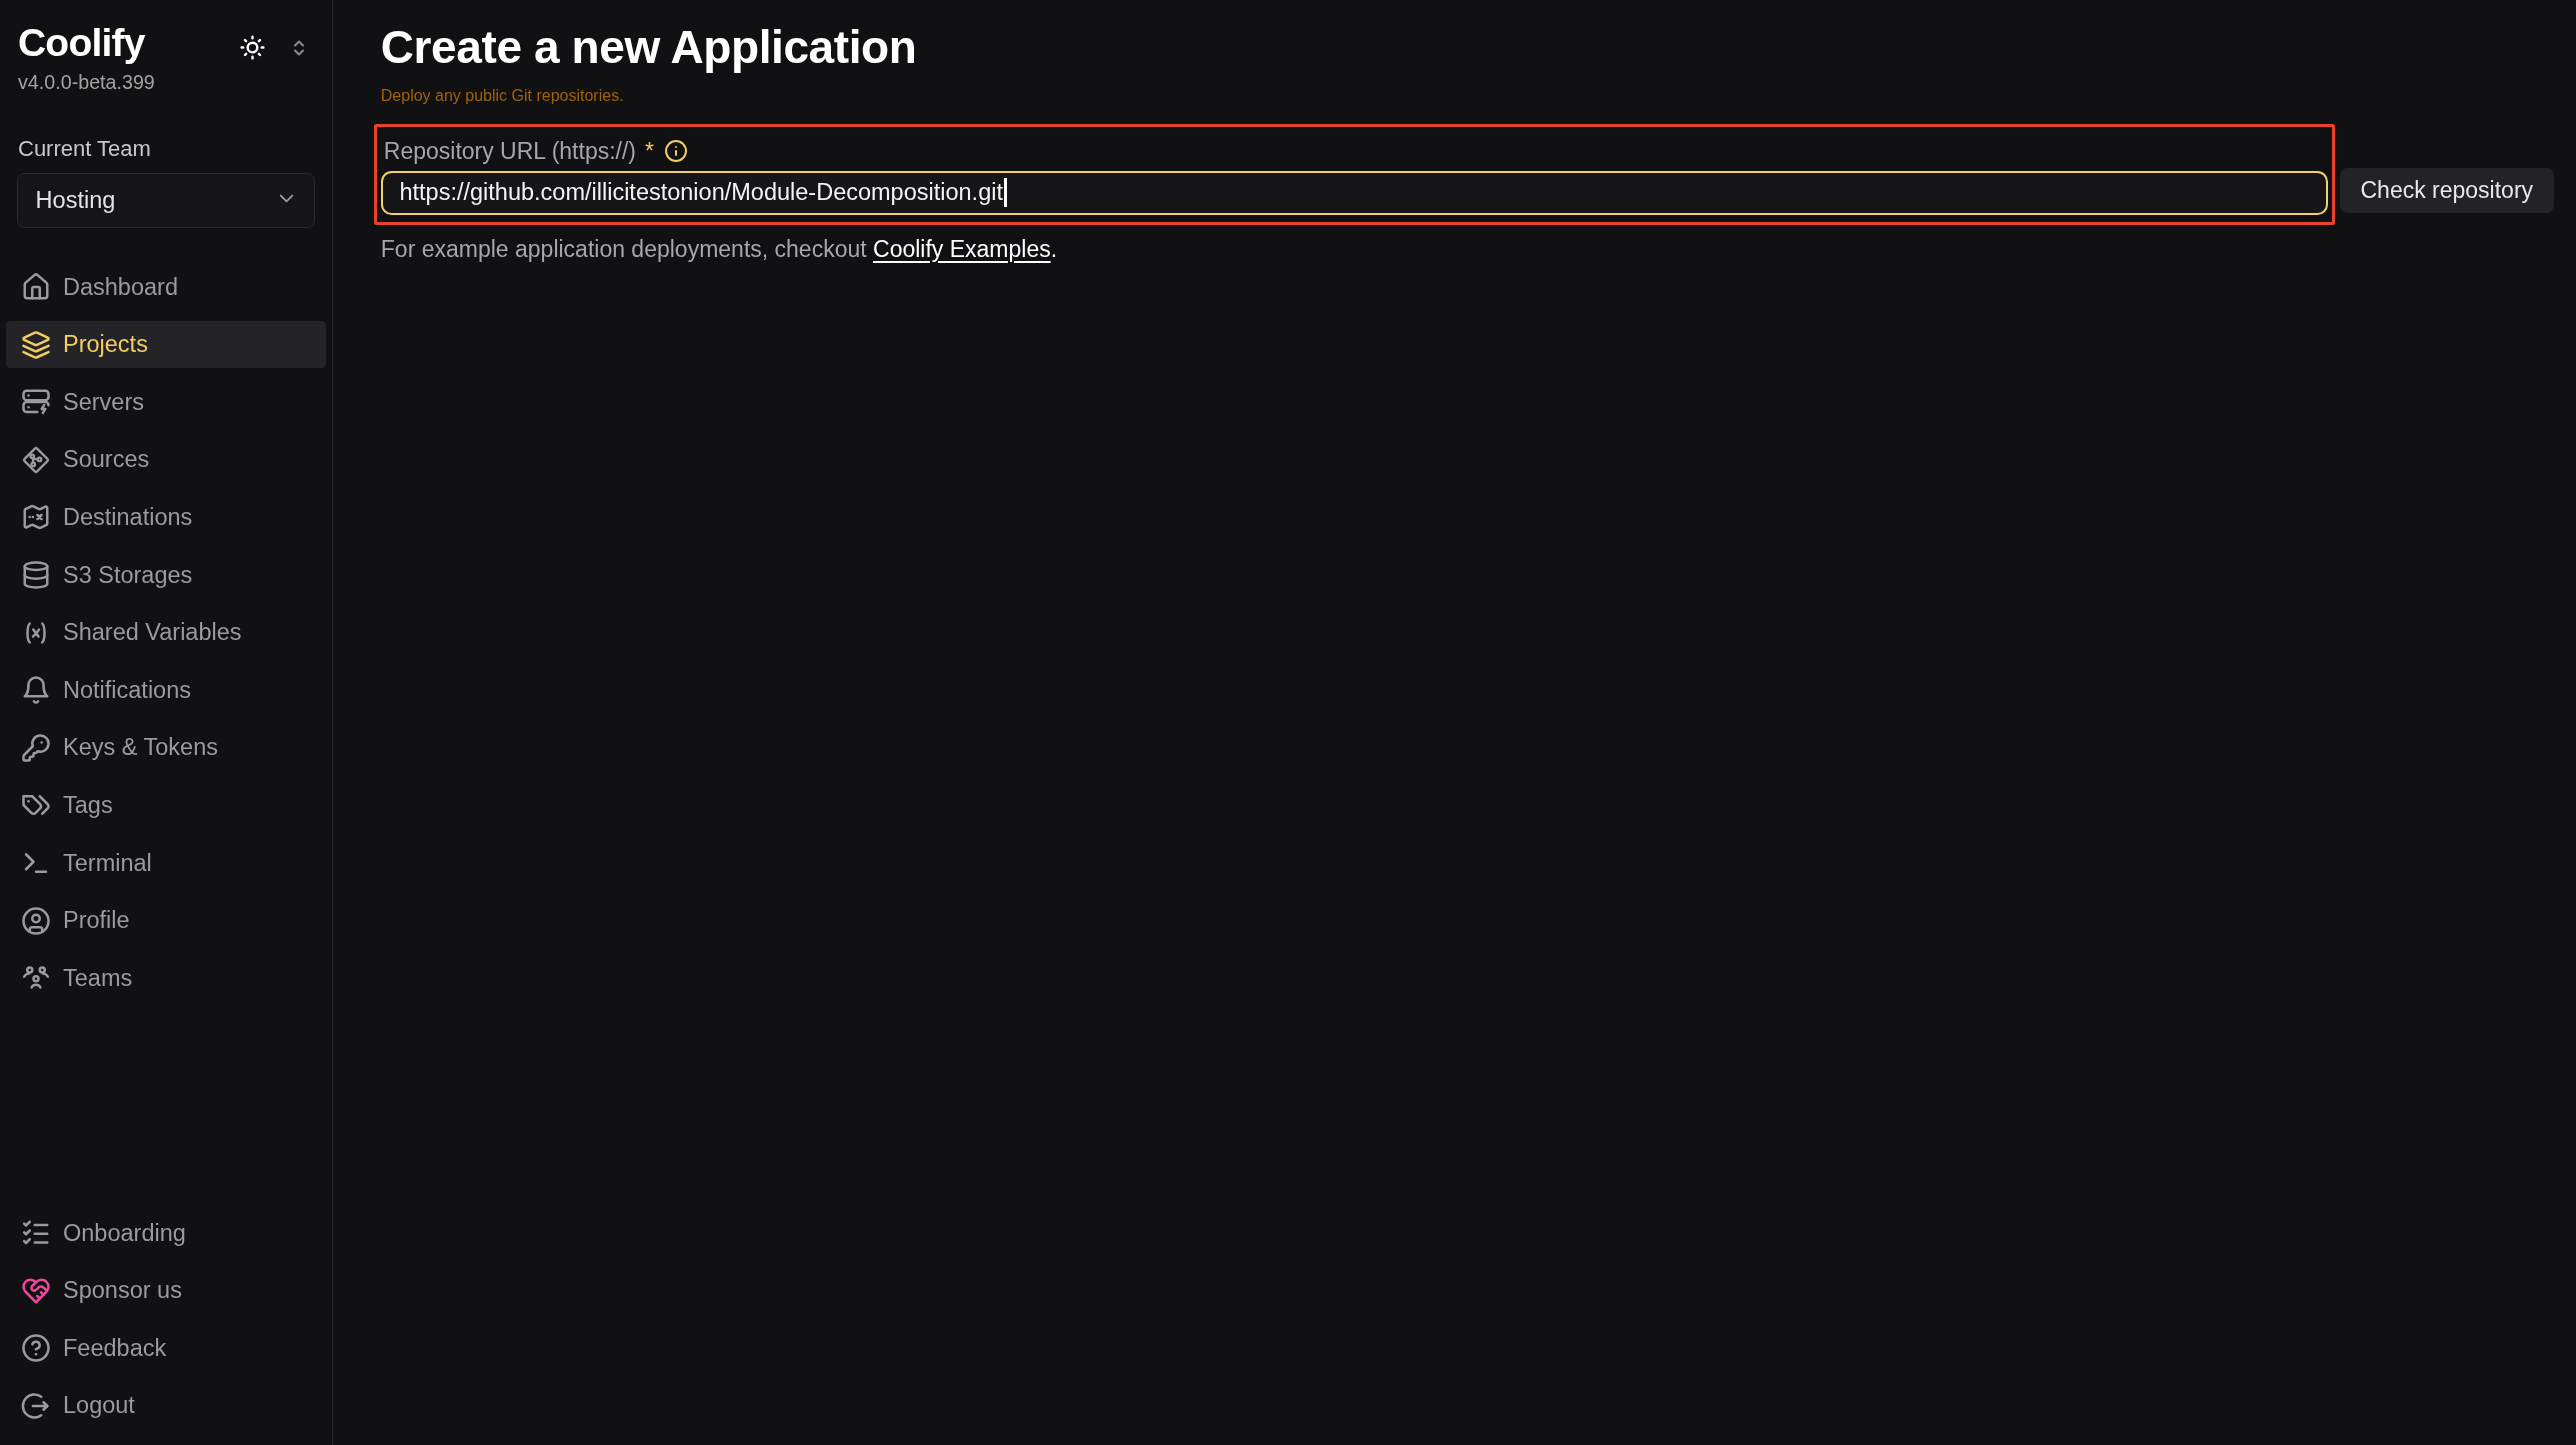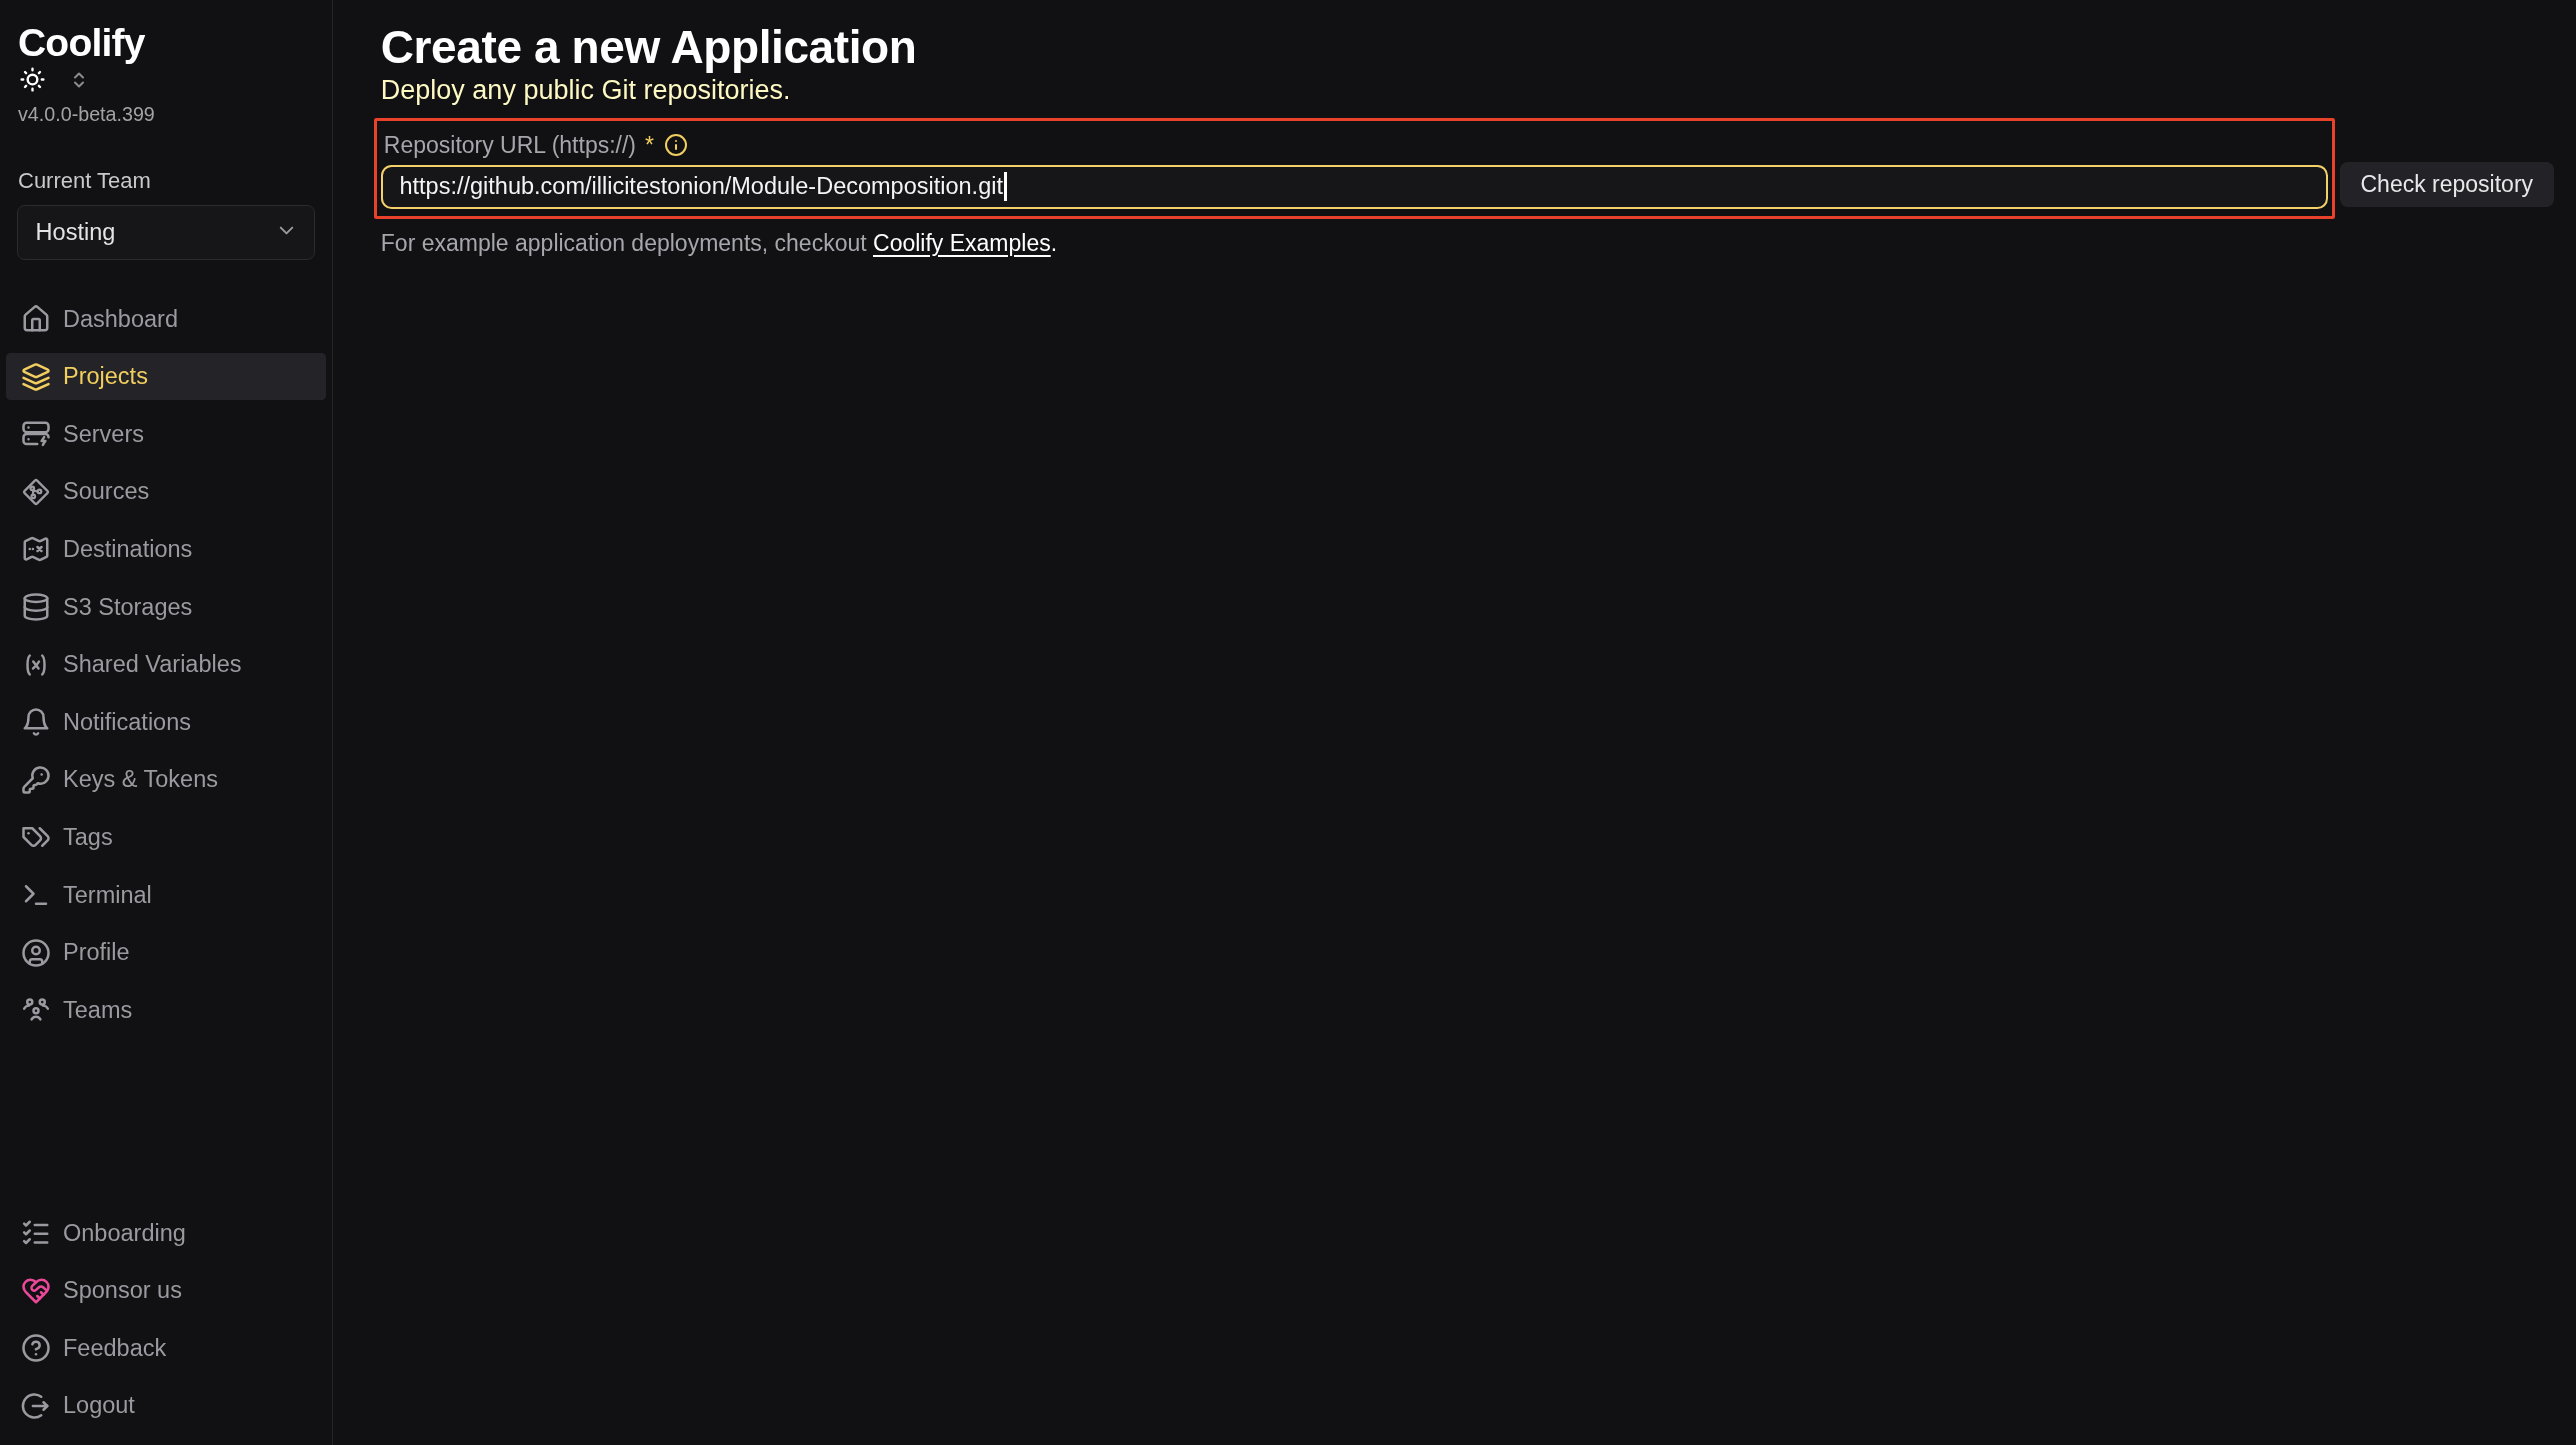--- a/index.html
+++ b/index.html
@@ -18,24 +18,23 @@
     height: 1446px;
     background: #111113;
     border-right: 1.5px solid #26262a;
     display: flex;
     flex-direction: column;
     padding: 21px 6px 4.5px 6px;
     flex-shrink: 0;
   }
   .logo-row {
     display: flex;
-    align-items: flex-start;
+    align-items: flex-end;
     justify-content: space-between;
     padding: 0 15px 0 12px;
-    flex-direction: column;
   }
   .logo {
     font-size: 39px;
     font-weight: 700;
     color: #ffffff;
     letter-spacing: -0.8px;
   }
   .logo-icons { display: flex; align-items: center; gap: 19.7px; }
   .icon-btn {
     background: none; border: none; color: #ffffff; cursor: pointer;
@@ -97,22 +96,23 @@
   .page-title {
     margin-left: 6.8px;
     font-size: 46px;
     font-weight: 700;
     color: #ffffff;
     letter-spacing: -0.4px;
     line-height: 55px;
   }
   .page-subtitle {
     margin-left: 6.8px;
-    font-size: 27px;
-    color: #fef9c3;
+    margin-top: 6px;
+    font-size: 16px;
+    color: #a16207;
     line-height: 30px;
   }
 
   .form-row { margin-top: 13.6px; display: flex; align-items: flex-end; }
   .attention-box {
     width: 1961px;
     border: 3px solid #e8432a;
     border-radius: 2.3px;
     padding: 10.6px 4.5px 7.6px 3.8px;
     flex-shrink: 0;

